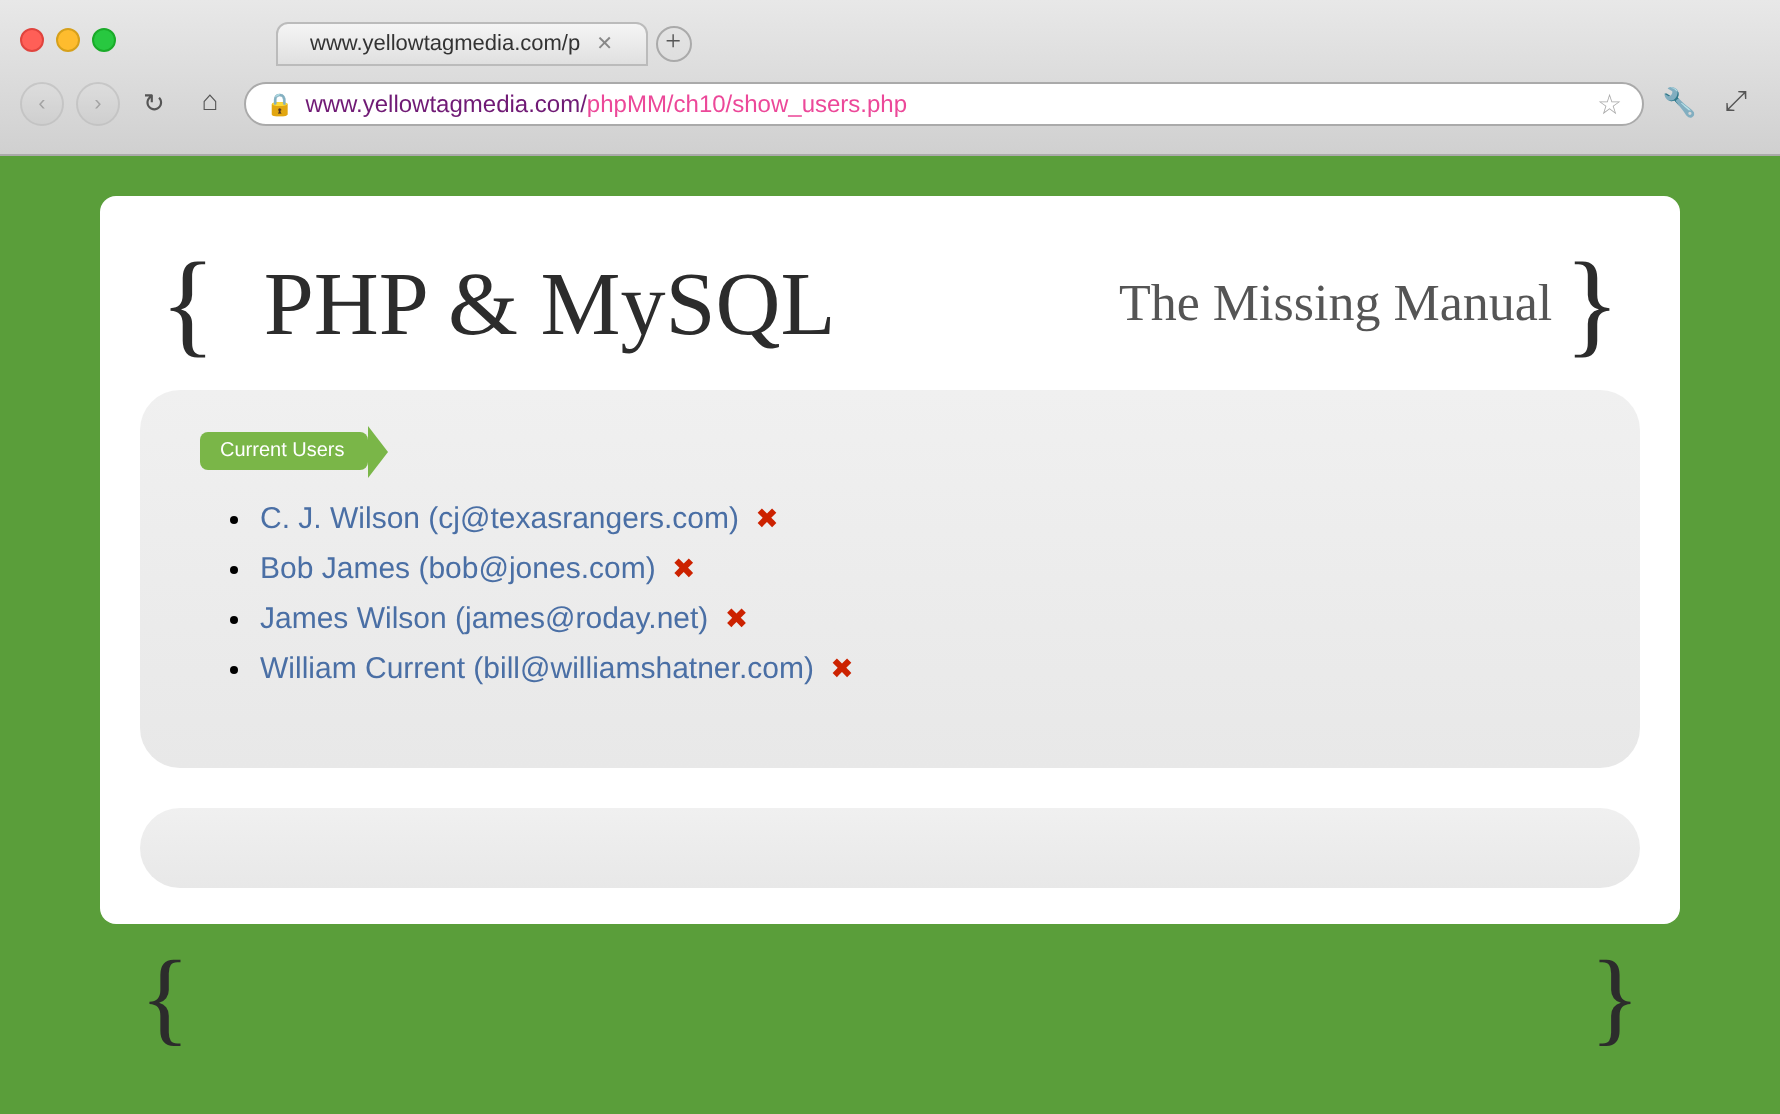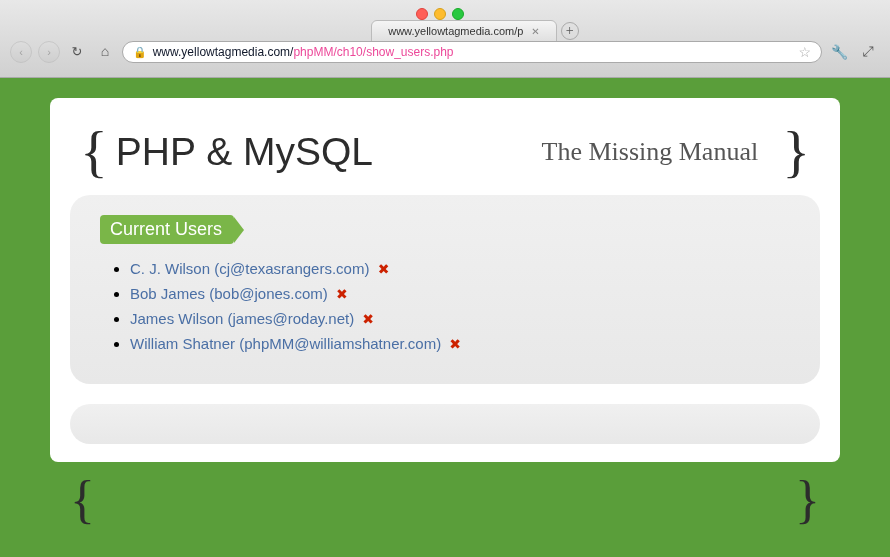--- a/index.html
+++ b/index.html
@@ -17,21 +17,20 @@
       background: linear-gradient(to bottom, #e8e8e8, #d0d0d0);
       border-bottom: 1px solid #aaa;
       height: 78px;
     }
 
     .title-bar {
       display: flex;
       align-items: center;
       padding: 8px 10px 4px 10px;
       height: 36px;
-      flex-direction: column;
     }
 
     .traffic-lights {
       display: flex;
       gap: 6px;
       margin-right: 10px;
     }
 
     .traffic-light {
       width: 12px;
@@ -146,21 +145,21 @@
 
     .address-lock {
       color: #aaa;
       font-size: 11px;
     }
 
     .address-text {
       flex: 1;
     }
 
-    .address-text span.gray { color: #0f172a; }
+    .address-text span.gray { color: #701a75; }
     .address-text span.dark { color: #ec4899; }
 
     .address-star {
       color: #aaa;
       font-size: 14px;
     }
 
     .browser-action-btns {
       display: flex;
       gap: 4px;
@@ -215,49 +214,49 @@
       gap: 0;
     }
 
     .brace {
       color: #2c2c2c;
       font-size: 58px;
       font-weight: normal;
     }
 
     .title-text {
-      font-size: 39px;
+      font-size: 45px;
       color: #2c2c2c;
-      font-family: Liberation Sans, sans-serif;
-      margin: 0 8px;
+      font-family: Liberation Serif, serif;
+      margin: 0 24px;
     }
 
     .header-right {
       font-size: 26px;
       color: #555;
       font-family: Georgia, serif;
       display: flex;
       align-items: center;
-      gap: 24px;
+      gap: 6px;
     }
 
     .content-area {
       background: linear-gradient(to bottom, #f0f0f0, #e8e8e8);
       margin: 0 20px;
       border-radius: 20px;
       padding: 20px 30px;
       flex: 1;
     }
 
     .current-users-badge {
       background: #7ab648;
       color: white;
       padding: 4px 12px 4px 10px;
       border-radius: 4px;
-      font-size: 18px;
+      font-size: 10px;
       font-family: Arial, sans-serif;
       display: inline-flex;
       align-items: center;
       position: relative;
       margin-bottom: 16px;
     }
 
     .current-users-badge::after {
       content: '';
       position: absolute;
@@ -390,21 +389,21 @@
         </li>
         <li>
           <a class="user-link">Bob James (bob@jones.com)</a>
           <span class="user-delete">✖</span>
         </li>
         <li>
           <a class="user-link">James Wilson (james@roday.net)</a>
           <span class="user-delete">✖</span>
         </li>
         <li>
-          <a class="user-link">William Shatner (phpMM@williamshatner.com)</a>
+          <a class="user-link">William Current (bill@williamshatner.com)</a>
           <span class="user-delete">✖</span>
         </li>
       </ul>
     </div>
 
     <div style="height: 20px;"></div>
     <div class="bottom-bar"></div>
     <div style="height: 8px;"></div>
   </div>
 

